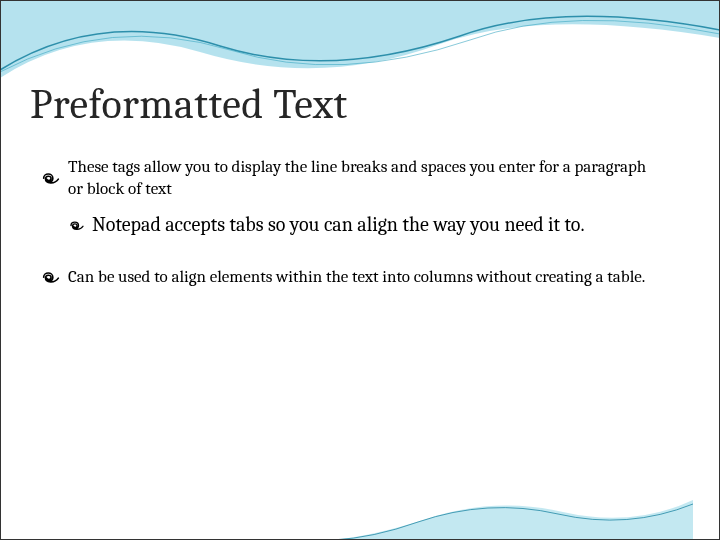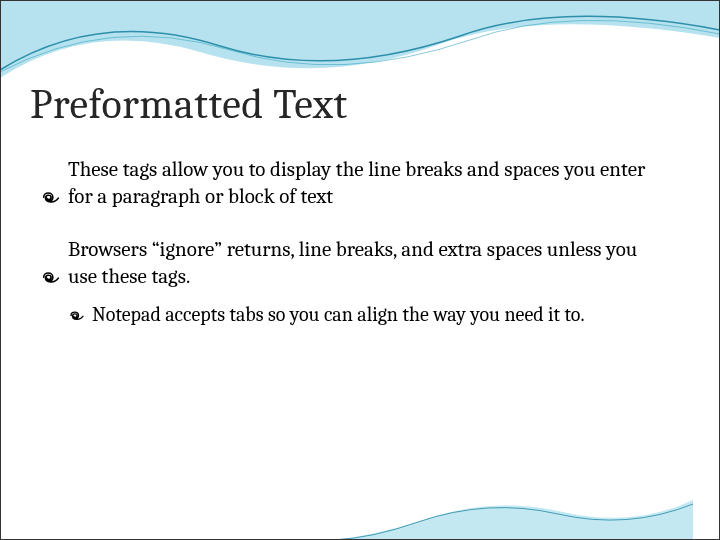--- a/index.html
+++ b/index.html
@@ -53,23 +53,23 @@
     letter-spacing: 0.5px;
   }
   .body {
     position: absolute;
     top: 156px;
     left: 40px;
     right: 40px;
   }
   .bullet-l1 {
     display: flex;
-    align-items: flex-end;
+    align-items: center;
     margin-bottom: 26px;
-    font-size: 21px;
+    font-size: 17px;
     line-height: 1.28;
   }
   .bullet-l2 {
     display: flex;
     align-items: center;
     margin: -14px 0 26px 28px;
     font-size: 20px;
     line-height: 1.3;
   }
   .glyph {
@@ -111,29 +111,29 @@
 
   <div class="body">
 
     <div class="bullet-l1">
       <svg class="glyph" viewBox="0 0 24 24">
         <path d="M4 10 C4 4, 14 4, 14 10 C14 15, 7 15, 7 11 C10 14, 12 12, 12 10 C12 7, 6 7, 6 11 C6 16, 16 17, 20 11" fill="none" stroke="#000" stroke-width="1.8" stroke-linecap="round"></path>
       </svg>
       <span class="text">These tags allow you to display the line breaks and spaces you enter for a paragraph or block of text</span>
     </div>
 
-    <div class="bullet-l1">
-      <svg class="glyph" viewBox="0 0 24 24">
-        <path d="M4 10 C4 4, 14 4, 14 10 C14 15, 7 15, 7 11 C10 14, 12 12, 12 10 C12 7, 6 7, 6 11 C6 16, 16 17, 20 11" fill="none" stroke="#000" stroke-width="1.8" stroke-linecap="round"></path>
-      </svg>
-      <span class="text">Browsers “ignore” returns, line breaks, and extra spaces unless you use these tags.</span>
-    </div>
 
     <div class="bullet-l2">
       <svg class="glyph-sm" viewBox="0 0 24 24">
         <path d="M4 10 C4 4, 14 4, 14 10 C14 15, 7 15, 7 11 C10 14, 12 12, 12 10 C12 7, 6 7, 6 11 C6 16, 16 17, 20 11" fill="none" stroke="#000" stroke-width="1.8" stroke-linecap="round"></path>
       </svg>
       <span class="text">Notepad accepts tabs so you can align the way you need it to.</span>
     </div>
 
+    <div class="bullet-l1">
+      <svg class="glyph" viewBox="0 0 24 24">
+        <path d="M4 10 C4 4, 14 4, 14 10 C14 15, 7 15, 7 11 C10 14, 12 12, 12 10 C12 7, 6 7, 6 11 C6 16, 16 17, 20 11" fill="none" stroke="#000" stroke-width="1.8" stroke-linecap="round"></path>
+      </svg>
+      <span class="text">Can be used to align elements within the text into columns without creating a table.</span>
+    </div>
 
   </div>
 </div>
 
 </body></html>

